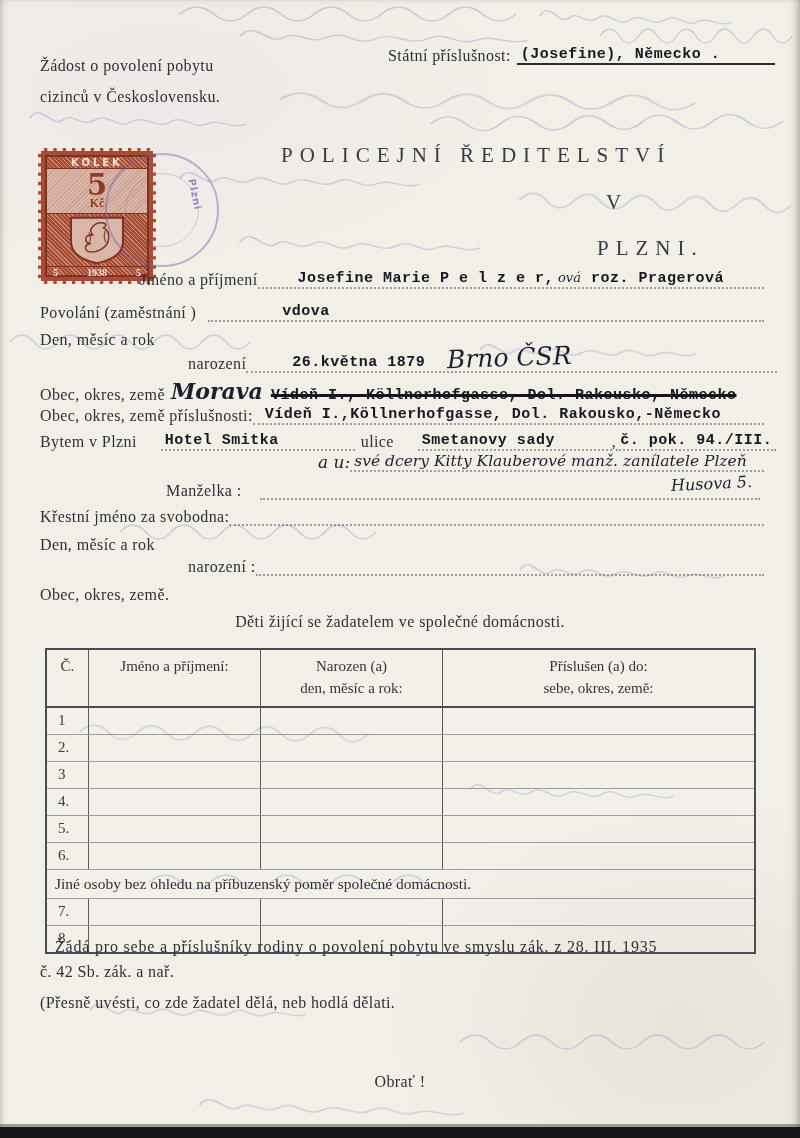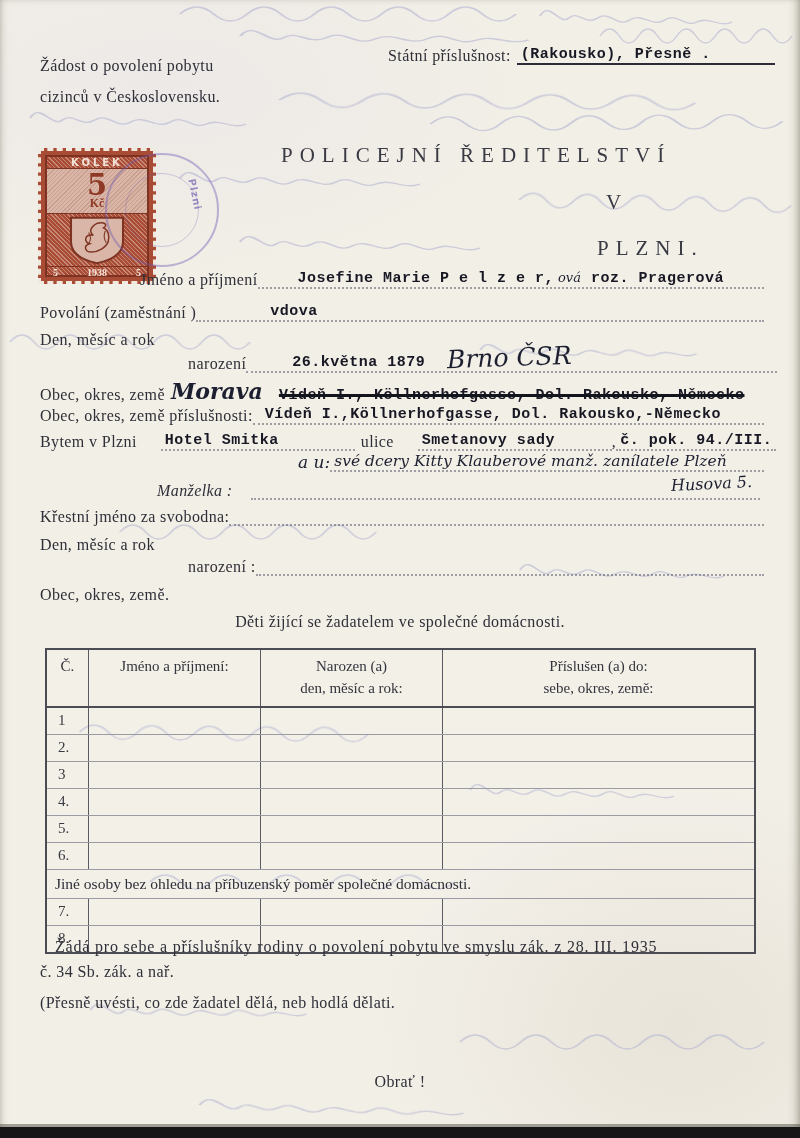--- a/index.html
+++ b/index.html
@@ -93,21 +93,21 @@
   </svg>
 
   <div class="abs" style="left:40px;top:50px;line-height:31px;">
     <div class="lbl">Žádost o povolení pobytu</div>
     <div class="lbl">cizinců v Československu.</div>
   </div>
 
   <div class="row" style="left:388px;top:44px;right:25px;">
     <span class="lbl">Státní příslušnost:</span>
     <span class="fill underl" style="border-bottom-style:solid;margin-left:6px;">
-      <span class="typed">(Rakousko), Přesně .</span>
+      <span class="typed">(Josefine), Německo .</span>
     </span>
   </div>
 
   <div class="abs title" style="left:281px;top:143px;">POLICEJNÍ ŘEDITELSTVÍ</div>
   <div class="abs title" style="left:606px;top:190px;letter-spacing:0;">V</div>
   <div class="abs title" style="left:597px;top:236px;">PLZNI.</div>
 
   <div class="stamp">
     <div class="stamp-inner">
       <div class="s-top">KOLEK</div>
@@ -136,41 +136,41 @@
 
   <div class="row" style="left:140px;top:268px;right:36px;">
     <span class="lbl">Jméno a příjmení</span>
     <span class="fill">
       <span class="typed" style="margin-left:36px;">Josefine Marie P e l z e r,</span>
       <span class="hand" style="font-size:13px;">ová</span>
       <span class="typed" style="margin-left:6px;">roz. Pragerová</span>
     </span>
   </div>
 
-  <div class="row" style="left:40px;top:301px;right:36px;">
+  <div class="row" style="left:40px;top:301px;right:36px;gap:12px;">
     <span class="lbl">Povolání (zaměstnání )</span>
     <span class="fill">
       <span class="typed" style="margin-left:70px;">vdova</span>
     </span>
   </div>
 
   <div class="abs lbl" style="left:40px;top:331px;">Den, měsíc a rok</div>
 
   <div class="row" style="left:188px;top:348px;right:23px;">
     <span class="lbl">narození</span>
     <span class="fill">
       <span class="typed" style="margin-left:42px;">26.května 1879</span>
       <span class="hand hand-big" style="margin-left:18px;">Brno ČSR</span>
     </span>
   </div>
 
   <div class="row" style="left:40px;top:378px;right:36px;">
     <span class="lbl">Obec, okres, země</span>
     <span class="hand" style="font-size:22px;margin-left:6px;font-weight:bold;">Morava</span>
-    <span class="typed struck" style="margin-left:16px;">Vídeň I., Köllnerhofgasse, Dol. Rakousko, Německo</span>
+    <span class="typed struck" style="margin-left:8px;">Vídeň I., Köllnerhofgasse, Dol. Rakousko, Německo</span>
   </div>
 
   <div class="row" style="left:40px;top:404px;right:36px;">
     <span class="lbl">Obec, okres, země příslušnosti:</span>
     <span class="fill">
       <span class="typed" style="margin-left:8px;">Vídeň I.,Köllnerhofgasse, Dol. Rakousko,-Německo</span>
     </span>
   </div>
 
   <div class="row" style="left:40px;top:430px;right:36px;">
@@ -182,28 +182,28 @@
     <span class="fill fixed" style="width:186px;">
       <span class="typed">Smetanovy sady</span>
     </span>
     <span class="lbl">,</span>
     <span class="fill">
       <span class="typed">č. pok. 94./III.</span>
     </span>
   </div>
 
   <div class="row" style="left:298px;top:452px;right:36px;">
-    <span class="hand" style="font-size:17px;">a u:</span>
+    <span class="hand" style="font-size:17px;margin-left:20px;">a u:</span>
     <span class="fill">
       <span class="hand" style="font-size:15.5px;">své dcery Kitty Klauberové manž. zanílatele Plzeň</span>
     </span>
   </div>
   <div class="abs hand" style="right:48px;top:474px;font-size:16px;transform:rotate(-3deg);">Husova 5.</div>
 
-  <div class="row" style="left:157px;top:482px;right:40px;font-style:italic;">
+  <div class="row" style="left:166px;top:482px;right:40px;">
     <span class="lbl">Manželka :</span>
     <span class="fill" style="margin-left:18px;"></span>
   </div>
 
   <div class="row" style="left:40px;top:508px;right:36px;">
     <span class="lbl">Křestní jméno za svobodna:</span>
     <span class="fill"></span>
   </div>
 
   <div class="abs lbl" style="left:40px;top:536px;">Den, měsíc a rok</div>
@@ -275,19 +275,19 @@
     </div>
     <div class="trow">
       <div class="tc n vb">8.</div>
       <div class="tc vb"></div>
       <div class="tc vb"></div>
       <div class="tc"></div>
     </div>
   </div>
 
   <div class="abs lbl" style="left:55px;top:938px;letter-spacing:.8px;">Žádá pro sebe a příslušníky rodiny o povolení pobytu ve smyslu zák.  z 28. III. 1935</div>
-  <div class="abs lbl" style="left:40px;top:963px;">č. 34 Sb. zák. a nař.</div>
+  <div class="abs lbl" style="left:40px;top:963px;">č. 42 Sb. zák. a nař.</div>
   <div class="abs lbl" style="left:40px;top:994px;">(Přesně uvésti, co zde žadatel dělá, neb hodlá dělati.</div>
   <div class="abs lbl center" style="top:1073px;">Obrať !</div>
 
   <div class="edge-bottom-soft"></div>
   <div class="edge-bottom"></div>
 </div>
 
 </body></html>

